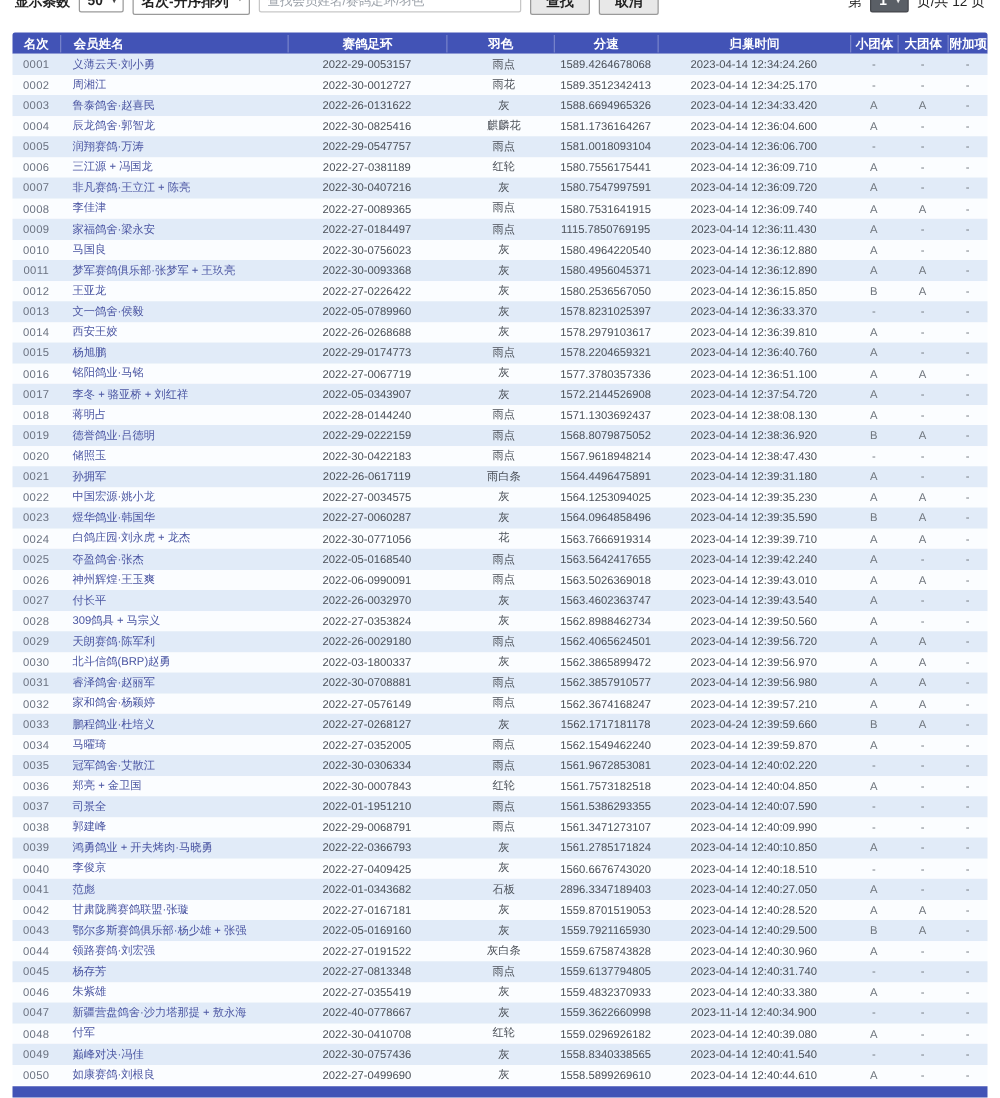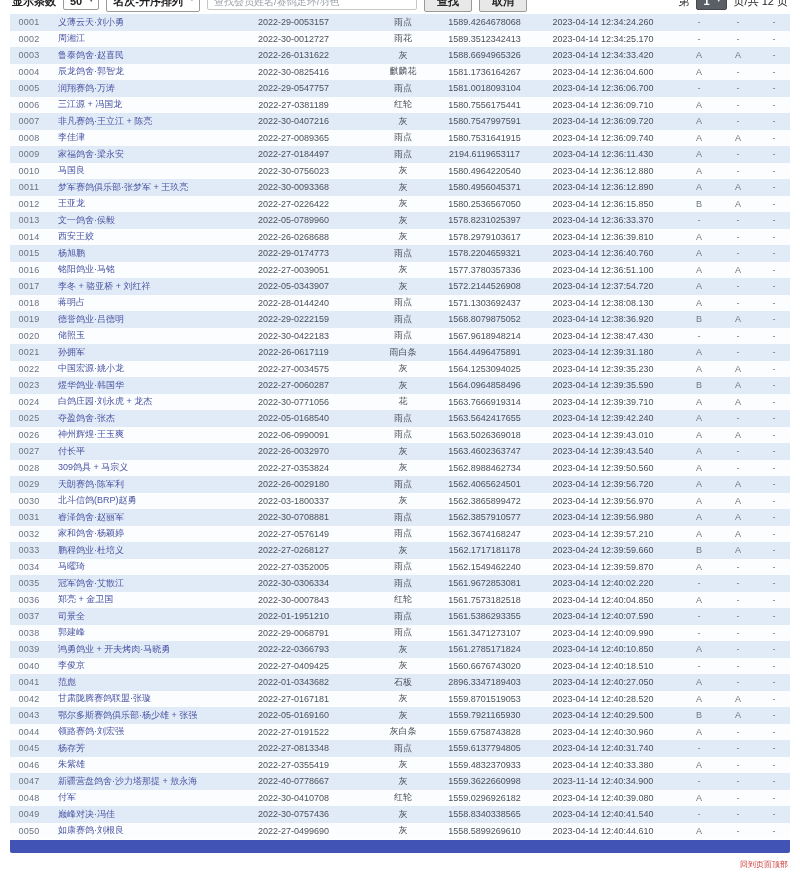--- a/index.html
+++ b/index.html
@@ -2,21 +2,21 @@
 <html><head>
 <meta charset="utf-8">
 <style>
   html,body{margin:0;padding:0;}
   body{
     width:800px;height:878px;overflow:hidden;background:#fff;
     font-family:"Liberation Sans","DejaVu Sans",sans-serif;
     -webkit-font-smoothing:antialiased;
   }
   
-  .toolbar{height:14px;overflow:hidden;background:#fff;}
+  .toolbar{height:26px;overflow:hidden;background:#fff;}
   .toolbar-inner{
     display:flex;align-items:center;gap:7px;height:24px;margin-top:-11px;
     padding:0 12px;font-size:11px;color:#222;
   }
   .tb-label{font-weight:bold;white-space:nowrap;}
   .tb-select{
     position:relative;border:1px solid #9a9a9a;background:#fff;
     padding:2px 16px 2px 6px;font-weight:bold;white-space:nowrap;border-radius:2px;
   }
   .tb-select .arrow{position:absolute;right:3px;top:2px;font-size:8px;color:#444;}
@@ -77,20 +77,31 @@
     <button class="tb-btn">查找</button>
     <button class="tb-btn">取消</button>
     <span class="tb-spacer"></span>
     <span class="tb-page">第</span>
     <span class="tb-select dark"><span>1</span><span class="arrow">▼</span></span>
     <span class="tb-page">页/共 12 页</span>
   </div>
 </div>
 
 <div class="table">
+  <div class="thead" id="thead">
+      <div class="cell c0">名次</div>
+      <div class="cell c1">会员姓名</div>
+      <div class="cell c2">赛鸽足环</div>
+      <div class="cell c3">羽色</div>
+      <div class="cell c4">分速</div>
+      <div class="cell c5">归巢时间</div>
+      <div class="cell c6">小团体</div>
+      <div class="cell c7">大团体</div>
+      <div class="cell c8">附加项</div>
+    </div>
   <div class="tbody" id="tbody">
       <div class="row">
         <div class="cell c0">0001</div>
         <div class="cell c1">义薄云天·刘小勇</div>
         <div class="cell c2">2022-29-0053157</div>
         <div class="cell c3">雨点</div>
         <div class="cell c4">1589.4264678068</div>
         <div class="cell c5">2023-04-14 12:34:24.260</div>
         <div class="cell c6">-</div>
         <div class="cell c7">-</div>
@@ -171,21 +182,21 @@
         <div class="cell c5">2023-04-14 12:36:09.740</div>
         <div class="cell c6">A</div>
         <div class="cell c7">A</div>
         <div class="cell c8">-</div>
       </div>
       <div class="row">
         <div class="cell c0">0009</div>
         <div class="cell c1">家福鸽舍·梁永安</div>
         <div class="cell c2">2022-27-0184497</div>
         <div class="cell c3">雨点</div>
-        <div class="cell c4">2194.6119653117</div>
+        <div class="cell c4">1115.7850769195</div>
         <div class="cell c5">2023-04-14 12:36:11.430</div>
         <div class="cell c6">A</div>
         <div class="cell c7">-</div>
         <div class="cell c8">-</div>
       </div>
       <div class="row">
         <div class="cell c0">0010</div>
         <div class="cell c1">马国良</div>
         <div class="cell c2">2022-30-0756023</div>
         <div class="cell c3">灰</div>
@@ -246,21 +257,21 @@
         <div class="cell c3">雨点</div>
         <div class="cell c4">1578.2204659321</div>
         <div class="cell c5">2023-04-14 12:36:40.760</div>
         <div class="cell c6">A</div>
         <div class="cell c7">-</div>
         <div class="cell c8">-</div>
       </div>
       <div class="row">
         <div class="cell c0">0016</div>
         <div class="cell c1">铭阳鸽业·马铭</div>
-        <div class="cell c2">2022-27-0039051</div>
+        <div class="cell c2">2022-27-0067719</div>
         <div class="cell c3">灰</div>
         <div class="cell c4">1577.3780357336</div>
         <div class="cell c5">2023-04-14 12:36:51.100</div>
         <div class="cell c6">A</div>
         <div class="cell c7">A</div>
         <div class="cell c8">-</div>
       </div>
       <div class="row">
         <div class="cell c0">0017</div>
         <div class="cell c1">李冬 + 骆亚桥 + 刘红祥</div>

